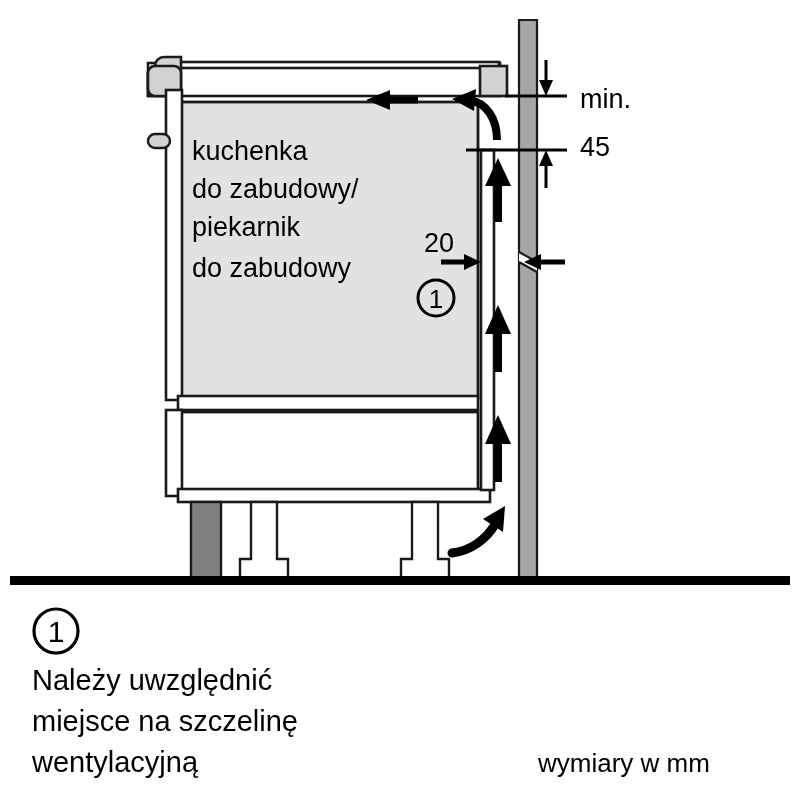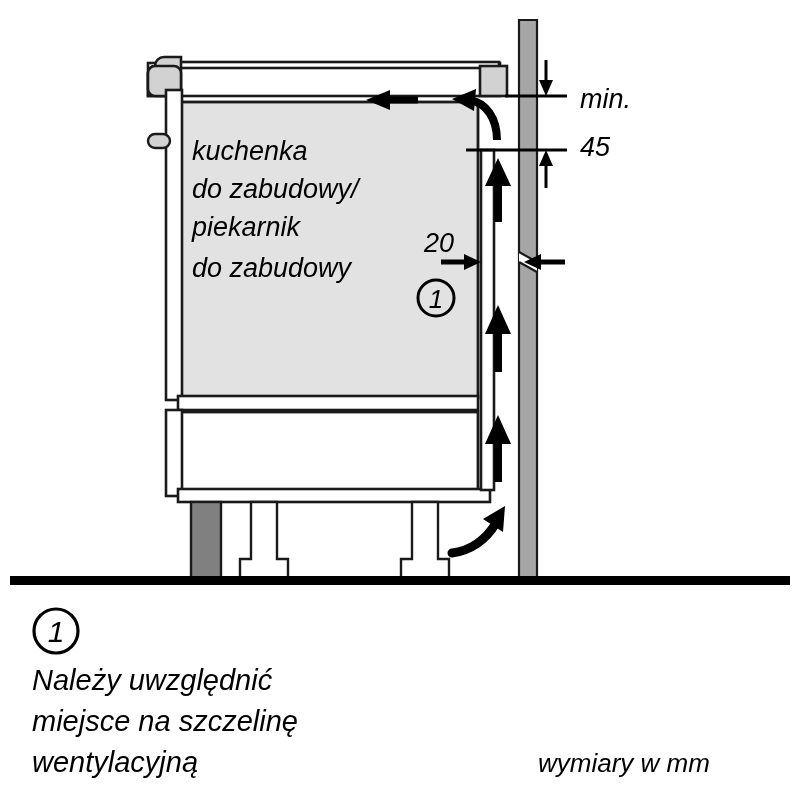--- a/index.html
+++ b/index.html
@@ -10,21 +10,20 @@
   body {
     width: 800px;
     height: 800px;
     font-family: "Liberation Sans", sans-serif;
     overflow: hidden;
   }
   #diagram-root {
     position: relative;
     width: 800px;
     height: 800px;
-    font-style: italic;
   }
   svg.diagram {
     display: block;
     width: 800px;
     height: 800px;
   }
   text {
     font-family: "Liberation Sans", sans-serif;
     fill: #000000;
   }

